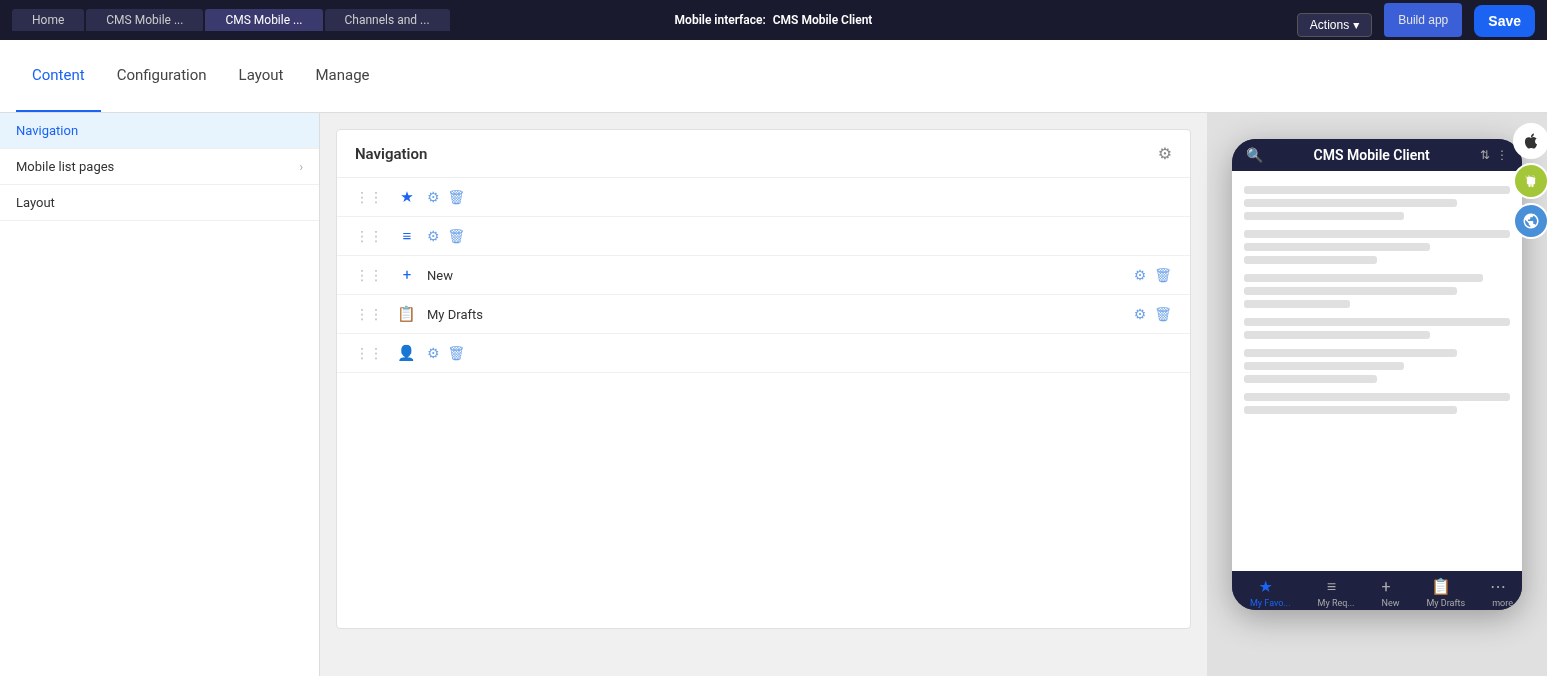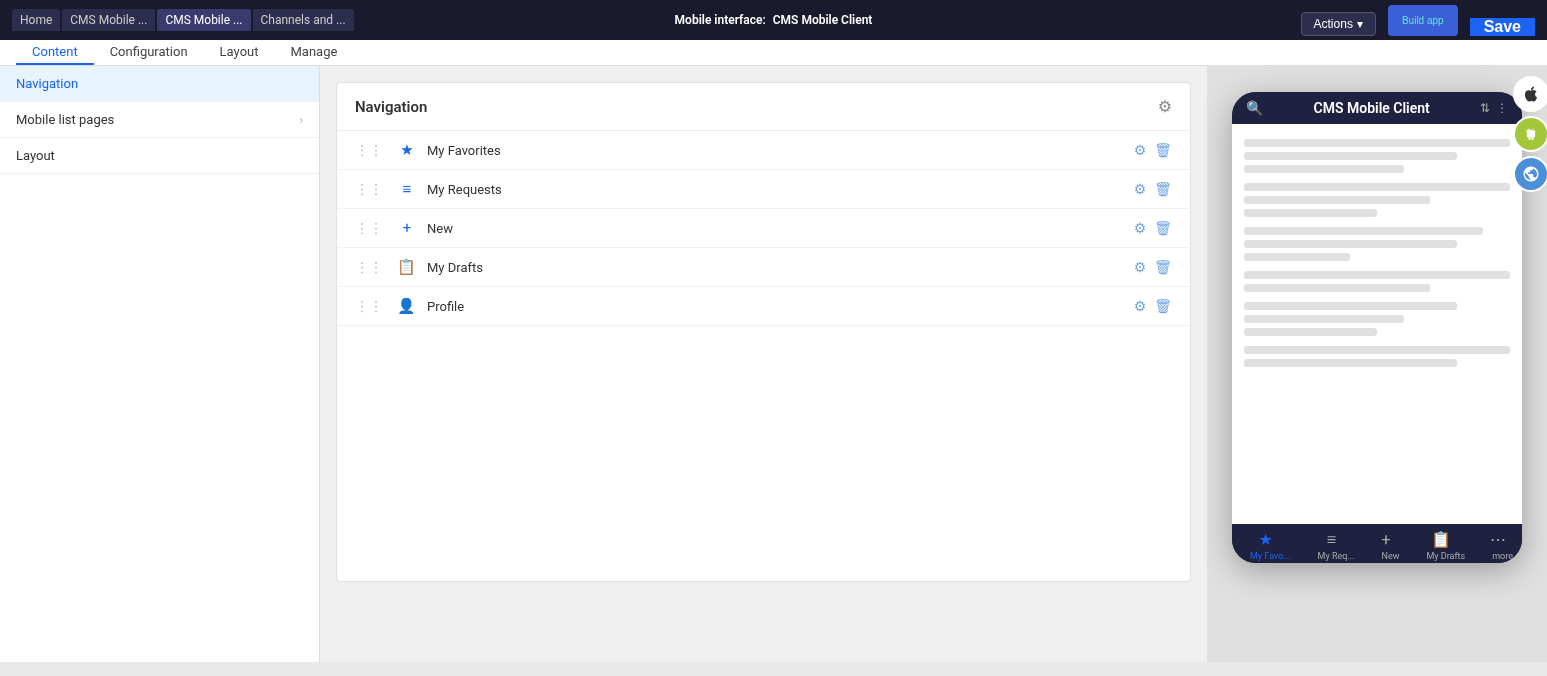--- a/index.html
+++ b/index.html
@@ -12,70 +12,70 @@
       display: flex;
       align-items: center;
       justify-content: space-between;
       padding: 0 12px;
     }
     .top-bar-left { display: flex; align-items: center; gap: 4px; }
     .top-bar-tabs { display: flex; gap: 2px; }
     .top-bar-tab {
       background: #2d2d4e;
       color: #ccc;
-      padding: 4px 8px;
+      padding: 4px 20px;
       border-radius: 3px 3px 0 0;
       font-size: 12px;
       cursor: pointer;
     }
     .top-bar-tab.active { background: #3a3a6e; color: #fff; }
     .top-bar-right { display: flex; align-items: flex-end; gap: 12px; }
     .mobile-interface-label { color: #aaa; font-size: 12px; white-space: nowrap; }
     .mobile-interface-label span { color: #fff; font-weight: 600; }
     .btn-actions {
       background: #2d2d4e;
       color: #fff;
       border: 1px solid #555;
       padding: 4px 12px;
       border-radius: 4px;
       cursor: pointer;
       font-size: 12px;
       display: flex; align-items: center; gap: 4px;
     }
     .btn-build {
       background: #3a5fd6;
-      color: #5eead4;
+      color: #e5e5e5;
       border: none;
       padding: 10px 14px;
       border-radius: 4px;
       cursor: pointer;
-      font-size: 10px;
+      font-size: 12px;
     }
     .btn-save {
       background: #1b64f3;
       color: #fff;
       border: none;
-      padding: 0 14px;
-      border-radius: 0;
-      cursor: pointer;
-      font-size: 16px;
+      padding: 8px 14px;
+      border-radius: 8px;
+      cursor: pointer;
+      font-size: 14px;
       font-weight: 600;
     }
 
     
     .sub-tabs {
       background: #fff;
       border-bottom: 1px solid #ddd;
       display: flex;
       padding: 0 16px;
       gap: 0;
     }
     .sub-tab {
-      padding: 4px 16px;
-      font-size: 13px;
+      padding: 26px 16px;
+      font-size: 15px;
       color: #444;
       cursor: pointer;
       border-bottom: 2px solid transparent;
       text-align: center;
     }
     .sub-tab.active {
       color: #1b64f3;
       border-bottom: 2px solid #1b64f3;
     }
 
@@ -324,31 +324,29 @@
   <div class="content-area">
     <div class="nav-panel">
       <div class="nav-panel-header">
         <span class="nav-panel-title">Navigation</span>
         <button class="gear-icon-btn">⚙</button>
       </div>
 
       <div class="nav-item">
         <span class="drag-handle">⋮⋮</span>
         <span class="nav-item-icon">★</span>
-        <span class="nav-item-label">My Favorites</span>
         <div class="nav-item-actions">
           <button class="nav-item-gear">⚙</button>
           <button class="nav-item-trash">🗑</button>
         </div>
       </div>
 
       <div class="nav-item">
         <span class="drag-handle">⋮⋮</span>
         <span class="nav-item-icon">≡</span>
-        <span class="nav-item-label">My Requests</span>
         <div class="nav-item-actions">
           <button class="nav-item-gear">⚙</button>
           <button class="nav-item-trash">🗑</button>
         </div>
       </div>
 
       <div class="nav-item">
         <span class="drag-handle">⋮⋮</span>
         <span class="nav-item-icon">+</span>
         <span class="nav-item-label">New</span>
@@ -364,21 +362,20 @@
         <span class="nav-item-label">My Drafts</span>
         <div class="nav-item-actions">
           <button class="nav-item-gear">⚙</button>
           <button class="nav-item-trash">🗑</button>
         </div>
       </div>
 
       <div class="nav-item">
         <span class="drag-handle">⋮⋮</span>
         <span class="nav-item-icon">👤</span>
-        <span class="nav-item-label">Profile</span>
         <div class="nav-item-actions">
           <button class="nav-item-gear">⚙</button>
           <button class="nav-item-trash">🗑</button>
         </div>
       </div>
 
     </div>
   </div>
 
   <div class="right-preview">

